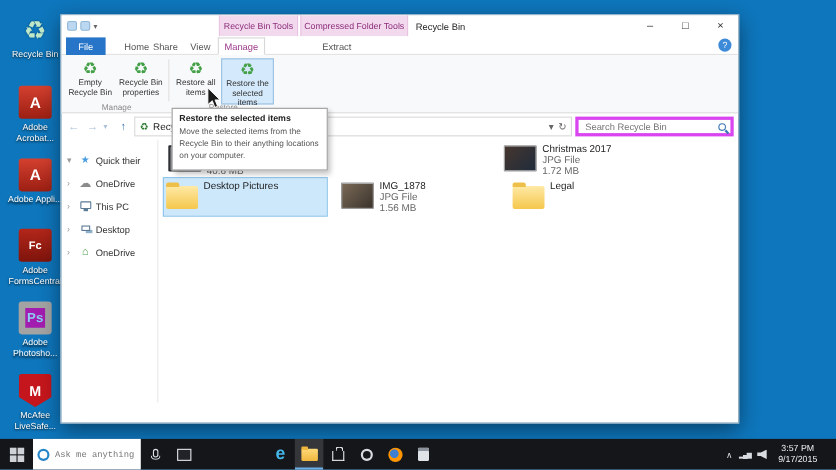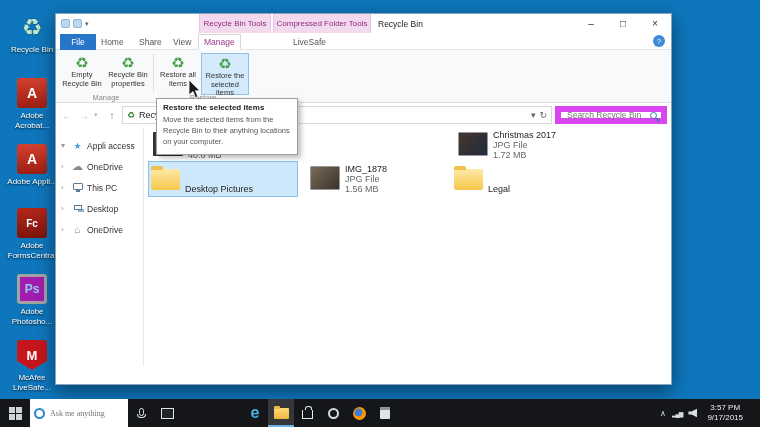--- a/index.html
+++ b/index.html
@@ -7,21 +7,21 @@
        background:#0e76bc;font-family:"Liberation Sans","DejaVu Sans",sans-serif}
 
   
   .desktop-icon{position:absolute;left:4px;width:56px;text-align:center}
   .di-img{width:30px;height:30px;margin:0 auto 3px;display:flex;align-items:center;
           justify-content:center;border-radius:3px;font-weight:bold}
   .di-label{color:#fff;font-size:8px;line-height:1.2;text-shadow:0 1px 2px rgba(0,0,0,.85)}
   .di-bin{font-size:23px;color:#bfe8c9;text-shadow:0 0 2px rgba(0,0,0,.4)}
   .di-red{background:linear-gradient(#d4402f,#9c1f13);color:#fff;font-size:14px}
   .di-fc{background:linear-gradient(#b3261a,#7e140c);color:#fff;font-size:10px}
-  .di-ps{background:#a21caf;color:#8ecdf2;font-size:12px;border:3px solid #a3a3a3}
+  .di-ps{background:#a21caf;color:#8ecdf2;font-size:12px;border:6px solid #a3a3a3}
   .di-mcafee{background:#c4161c;color:#fff;font-size:13px;
              clip-path:polygon(0 0,100% 0,100% 70%,50% 100%,0 70%)}
 
   
   .window{position:absolute;left:55px;top:13px;width:617px;height:372px;background:#fff;
           border:1px solid #86a6bd;box-shadow:0 6px 18px rgba(0,0,0,.45);font-size:9px;color:#333}
   .titlebar{position:absolute;left:0;top:0;right:0;height:19px;background:#fff}
   .qat{position:absolute;left:5px;top:0;height:19px;display:flex;align-items:center;gap:3px}
   .qat .sq{width:9px;height:9px;border-radius:2px;background:#bcd8f0;border:1px solid #8fb7d8}
   .qat .chev{color:#666;font-size:7px}
@@ -31,21 +31,21 @@
   .ct2{left:217px;width:98px;text-align:center}
   .win-title{position:absolute;left:322px;top:0;height:19px;display:flex;align-items:center;font-size:8.5px;color:#222}
   .win-controls{position:absolute;right:0;top:0;height:19px;display:flex}
   .wc{width:32px;height:19px;display:flex;align-items:center;justify-content:center;font-size:10px;color:#333}
 
   .tabrow{position:absolute;left:0;top:19px;right:0;height:17px;background:#fff;border-bottom:1px solid #e3e3e3}
   .tab-file{position:absolute;left:4px;top:1px;width:36px;height:16px;background:#2775c9;color:#fff;
             display:flex;align-items:center;justify-content:center;font-size:8.5px}
   .tab{position:absolute;top:1px;height:16px;display:flex;align-items:center;justify-content:center;
        color:#555;font-size:8.5px;padding:0 5px}
-  .tab-home{left:40px}.tab-share{left:78px}.tab-view{left:112px}
+  .tab-home{left:52px}.tab-share{left:78px}.tab-view{left:112px}
   .tab-manage{left:142px;background:#fff;border:1px solid #d8d8d8;border-bottom-color:#fff;color:#9b3a8c}
   .tab-extract{left:232px}
   .tab-help{position:absolute;right:6px;top:2px;width:12px;height:12px;border-radius:50%;background:#3c8ad8;
             color:#fff;font-size:8px;display:flex;align-items:center;justify-content:center}
 
   .ribbon{position:absolute;left:0;top:36px;right:0;height:53px;background:#f8f9fa;border-bottom:1px solid #dfdfdf}
   .rb-btn{position:absolute;top:3px;height:42px;display:flex;flex-direction:column;align-items:center;gap:1px;
           text-align:center;font-size:7.5px;color:#333;line-height:1.15;padding-top:2px}
   .rb-icon{font-size:15px;color:#43a047;line-height:1}
   .rb-b1{left:5px;width:42px}.rb-b2{left:49px;width:46px}
@@ -56,21 +56,21 @@
   .rb-g1{left:5px;width:90px}.rb-g2{left:101px;width:92px}
 
   .addrbar{position:absolute;left:0;top:89px;right:0;height:24px;display:flex;align-items:center;gap:3px;padding:0 4px}
   .nav-btn{width:14px;text-align:center;font-size:10px;color:#a9c0d6}
   .nav-btn.en{color:#3a76b5}
   .nav-dd{width:8px;font-size:7px;color:#a9c0d6}
   .addr-box{flex:1;height:18px;border:1px solid #d9d9d9;display:flex;align-items:center;padding:0 4px;gap:4px;background:#fff}
   .addr-icon{font-size:9px;color:#2e7d32}
   .addr-text{flex:1;color:#222}
   .addr-dd,.addr-refresh{color:#666;font-size:9px}
-  .search-box{width:112px;height:18px;border:6px solid #d946ef;display:flex;align-items:center;background:#fff;padding:0 4px;gap:2px}
+  .search-box{width:144px;height:18px;border:3px solid #d946ef;display:flex;align-items:center;background:#fff;padding:0 4px;gap:2px}
   .search-box input{border:0;outline:0;flex:1;min-width:0;font-size:8.5px;color:#333;font-family:inherit;background:transparent}
   .magnifier{width:7px;height:7px;border:1.5px solid #3a76b5;border-radius:50%;position:relative;flex:0 0 auto}
   .magnifier::after{content:"";position:absolute;width:4px;height:1.5px;background:#3a76b5;transform:rotate(45deg);left:5px;top:6px}
 
   .navpane{position:absolute;left:0;top:113px;width:88px;bottom:18px;border-right:1px solid #e8e8e8;padding-top:8px}
   .nav-item{display:flex;align-items:center;gap:3px;height:21px;padding-left:5px;font-size:8.5px;color:#333}
   .nav-chev{width:7px;color:#999;font-size:8px}
   .nav-ico{width:13px;text-align:center;font-size:9px}
   .ic-star{color:#4a9de0}.ic-cloud{color:#8a8a8a;font-size:11px}.ic-house{color:#4f9e4f;font-size:10px}
   .ic-pc{display:inline-block;width:10px;height:7px;border:1px solid #5a7a96;border-radius:1px;position:relative;top:-1px}
@@ -84,42 +84,42 @@
   .th-dark{background:linear-gradient(135deg,#4a4f57,#23262b);border:2px solid #2e3136}
   .th-blue{background:linear-gradient(#2c93dd,#1668b8);border:2px solid #24262b}
   .th-photo1{background:linear-gradient(135deg,#7a6a57,#3a332c);border:1px solid #999}
   .th-photo2{background:linear-gradient(135deg,#46362e,#1f2c3c);border:1px solid #999}
   .icon-folder{width:29px;height:21px;background:linear-gradient(#ffe9a6,#f5c84c);border-radius:2px;
                position:relative;flex:0 0 auto;margin-top:5px}
   .icon-folder::before{content:"";position:absolute;top:-3px;left:0;width:12px;height:4px;background:#eec04a;border-radius:2px 2px 0 0}
   .tile-text{display:flex;flex-direction:column;min-width:0}
   .tile-text div{height:10px;line-height:10px;white-space:nowrap;overflow:hidden}
   .t-name{color:#1d1d1d}.t-meta,.t-size{color:#666}
-  .tile.folder .tile-text{justify-content:flex-end}
+  .tile.folder .tile-text{justify-content:flex-start}
 
   .statusbar{position:absolute;left:0;bottom:0;right:0;height:18px;border-top:1px solid #e4e4e4;display:flex;
              align-items:center;gap:16px;padding:0 8px;font-size:8.5px;color:#444;background:#fff}
   .sb-views{margin-left:auto;display:flex;gap:5px;align-items:center}
   .sb-list{width:11px;height:9px;background:repeating-linear-gradient(to bottom,#9a9a9a 0 1px,transparent 1px 3px)}
   .sb-grid{width:11px;height:9px;border:1px solid #9a9a9a;background:#e8f2fb}
 
   .tooltip{position:absolute;left:100px;top:84px;width:142px;background:#fff;border:1px solid #9e9e9e;
            box-shadow:3px 3px 5px rgba(0,0,0,.25);padding:4px 6px 6px;z-index:60}
   .tt-title{font-size:8px;font-weight:bold;color:#222;margin-bottom:3px}
   .tt-body{font-size:7.5px;color:#555;line-height:1.45}
 
   
   .taskbar{position:absolute;left:0;bottom:0;width:760px;height:28px;background:#14161a;display:flex;
            align-items:stretch;z-index:50}
   .tb-start{width:30px;display:flex;align-items:center;justify-content:center}
   .win-logo{width:13px;height:13px;display:grid;grid-template-columns:6px 6px;grid-template-rows:6px 6px;gap:1px}
   .win-logo span{background:#cfd2d6}
   .tb-search{width:98px;background:#fff;display:flex;align-items:center;gap:3px;padding:0 4px}
   .cortana{width:11px;height:11px;border:2px solid #2586c9;border-radius:50%;flex:0 0 auto}
-  .tb-search input{border:0;outline:0;flex:1;min-width:0;font-size:8px;color:#444;font-family:Liberation Serif, serif}
+  .tb-search input{border:0;outline:0;flex:1;min-width:0;font-size:8px;color:#444;font-family:Liberation Mono, monospace}
   .tb-ic{width:26px;display:flex;align-items:center;justify-content:center}
   .tb-ic.active{background:rgba(255,255,255,.14);box-shadow:inset 0 -2px 0 #6ab1e8}
   .mic{width:5px;height:8px;border:1px solid #dfe3e8;border-radius:3px;position:relative;margin-bottom:3px}
   .mic::after{content:"";position:absolute;left:-3px;right:-3px;bottom:-3px;height:3px;border:1px solid #dfe3e8;
               border-top:0;border-radius:0 0 4px 4px}
   .taskview{width:13px;height:11px;border:1px solid #e0e3e8;background:rgba(255,255,255,.06)}
   .edge-e{color:#45b6e8;font-size:16px;font-weight:bold;line-height:1}
   .tb-folder{width:15px;height:11px;background:linear-gradient(#ffd978,#f0b73e);border-radius:1px;position:relative}
   .tb-folder::before{content:"";position:absolute;top:-2px;left:0;width:6px;height:3px;background:#f0b73e;border-radius:1px 1px 0 0}
   .store-bag{width:11px;height:9px;border:1px solid #e6e9ee;border-top:0;position:relative;margin-top:3px}
@@ -195,21 +195,21 @@
       <span class="wc">×</span>
     </div>
   </div>
 
   <div class="tabrow">
     <div class="tab-file">File</div>
     <div class="tab tab-home">Home</div>
     <div class="tab tab-share">Share</div>
     <div class="tab tab-view">View</div>
     <div class="tab tab-manage">Manage</div>
-    <div class="tab tab-extract">LiveSafe</div>
+    <div class="tab tab-extract">Extract</div>
     <div class="tab-help">?</div>
   </div>
 
   <div class="ribbon">
     <div class="rb-btn rb-b1">
       <span class="rb-icon">♻</span>
       <span>Empty Recycle Bin</span>
     </div>
     <div class="rb-btn rb-b2">
       <span class="rb-icon">♻</span>
@@ -242,21 +242,21 @@
     <div class="search-box">
       <input placeholder="Search Recycle Bin" style="">
       <span class="magnifier"></span>
     </div>
   </div>
 
   <div class="navpane">
     <div class="nav-item">
       <span class="nav-chev">▾</span>
       <span class="nav-ico ic-star">★</span>
-      <span>Appli access</span>
+      <span>Quick their</span>
     </div>
     <div class="nav-item">
       <span class="nav-chev">›</span>
       <span class="nav-ico ic-cloud">☁</span>
       <span>OneDrive</span>
     </div>
     <div class="nav-item">
       <span class="nav-chev">›</span>
       <span class="nav-ico"><span class="ic-pc"></span></span>
       <span>This PC</span>
@@ -297,21 +297,21 @@
       </div>
     </div>
     <div class="tile" style="left:312px;top:1px">
       <div class="thumb th-photo2"></div>
       <div class="tile-text">
         <div class="t-name">Christmas 2017</div>
         <div class="t-meta">JPG File</div>
         <div class="t-size">1.72 MB</div>
       </div>
     </div>
-    <div class="tile folder" style="left:308px;top:35px">
+    <div class="tile folder" style="left:320px;top:35px">
       <div class="icon-folder"></div>
       <div class="tile-text">
         <div class="t-name">Legal</div>
       </div>
     </div>
   </div>
 
 
   <div class="tooltip">
     <div class="tt-title">Restore the selected items</div>

